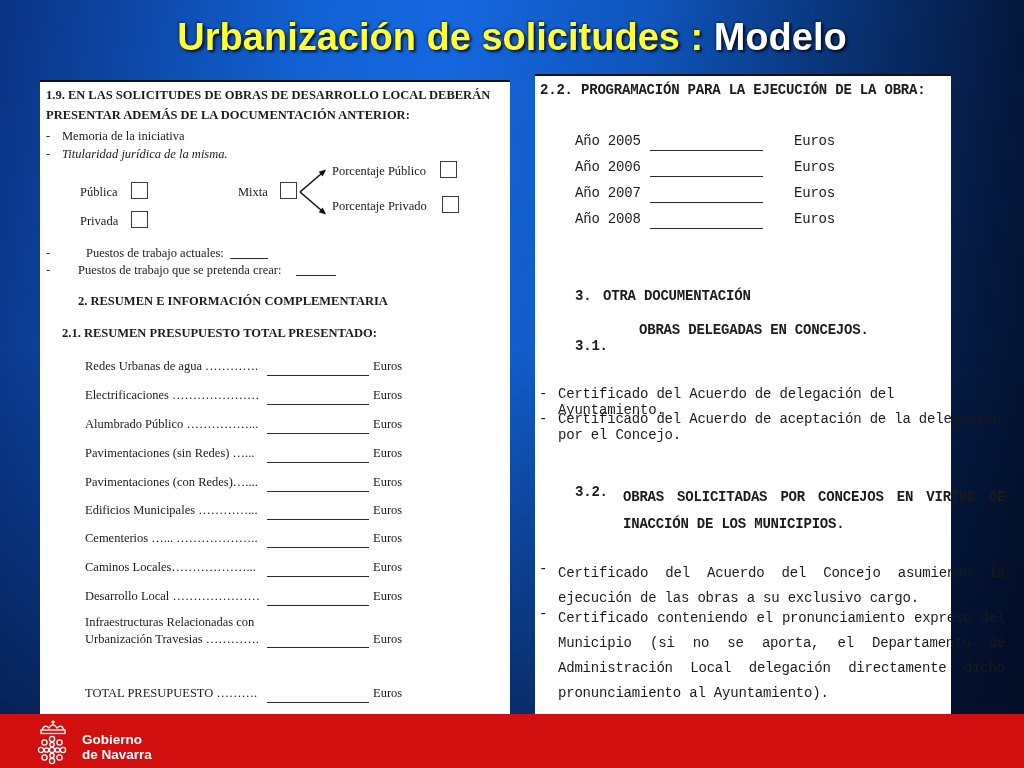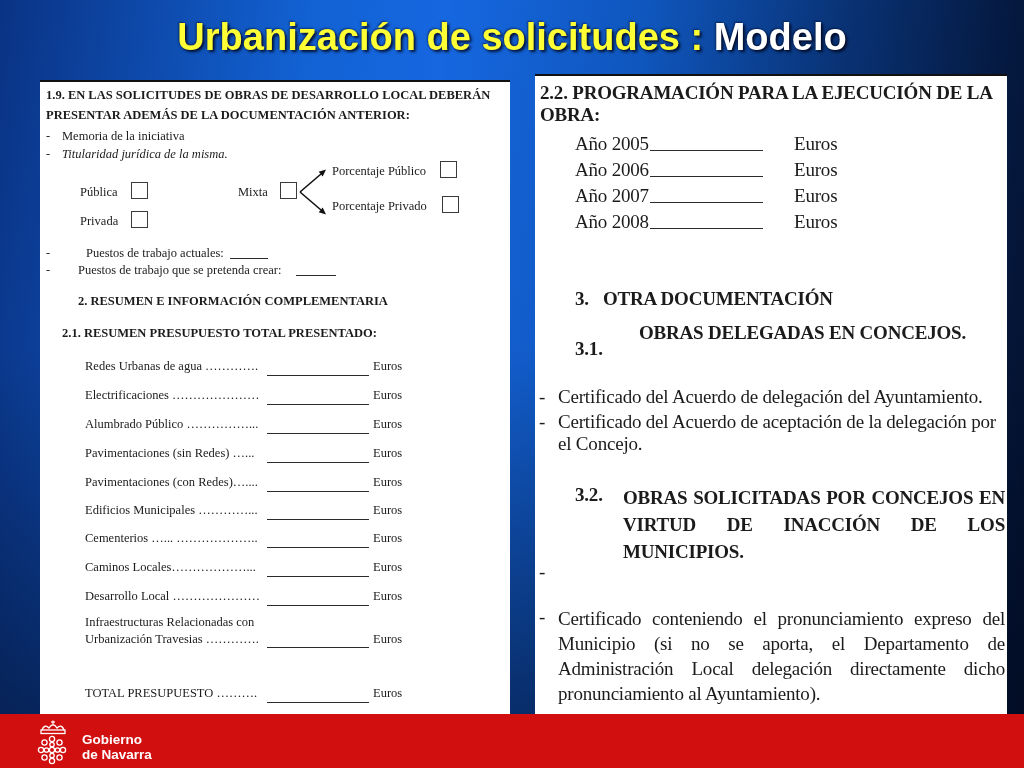--- a/index.html
+++ b/index.html
@@ -8,21 +8,21 @@
       background:
         linear-gradient(to bottom, rgba(2,10,34,0) 45%, rgba(2,10,34,0.55) 92%),
         linear-gradient(97deg, #0a3384 0%, #1262d4 28%, #1667e0 40%, #0f56bd 58%, #093274 76%, #051a42 90%, #030f28 100%);}
   .title{position:absolute;top:16px;left:0;width:1024px;text-align:center;
          font-weight:bold;font-size:38px;letter-spacing:0;color:#ffffff;
          text-shadow:2px 2px 3px rgba(0,0,20,.85), -1px -1px 2px rgba(0,0,20,.45);
          font-family:"Liberation Sans",sans-serif;white-space:nowrap;}
   .title .hl{color:#ffff35;}
   .panel{position:absolute;background:#ffffff;border-top:2px solid #111;color:#1b1b1b;}
   .panel-left{left:40px;top:80px;width:470px;height:634px;font-family:"Liberation Serif",serif;font-size:12.5px;}
-  .panel-right{left:535px;top:74px;width:472px;height:640px;font-family:Liberation Serif, serif;font-size:19px;letter-spacing:-0.2px;}
+  .panel-right{left:535px;top:74px;width:416px;height:640px;font-family:Liberation Mono, monospace;font-size:14px;letter-spacing:-0.2px;}
   .abs{position:absolute;}
   .b{font-weight:bold;}
   .cb{position:absolute;width:15px;height:15px;border:1.6px solid #3a3a3a;background:#fff;}
   .ln{position:absolute;border-bottom:1.4px solid #2b2b2b;height:1px;}
   .dash{position:absolute;}
   .just{text-align:justify;}
   .footer{position:absolute;left:0;top:714px;width:1024px;height:54px;background:#d20f0f;}
   .org{position:absolute;left:82px;top:18px;color:#ffffff;font-weight:bold;
        font-size:13.5px;line-height:15px;font-family:"Liberation Sans",sans-serif;}
   .crown-svg{position:absolute;left:36px;top:6px;}
@@ -170,20 +170,21 @@
   <div class="abs" style="left:23px;top:310px;width:446px;">Certificado del Acuerdo de delegación del Ayuntamiento.</div>
   <div class="dash" style="left:4px;top:335px;">-</div>
   <div class="abs" style="left:23px;top:335px;width:446px;">Certificado del Acuerdo de aceptación de la delegación por el Concejo.</div>
 
   <div>
     <div class="abs b" style="left:40px;top:408px;">3.2.</div>
     <div class="abs b just" style="left:88px;top:408px;width:382px;line-height:27px;">OBRAS SOLICITADAS POR CONCEJOS EN VIRTUD DE INACCIÓN DE LOS MUNICIPIOS.</div>
   </div>
 
   <div class="dash" style="left:4px;top:485px;">-</div>
+  <div class="abs just" style="left:23px;top:485px;width:447px;line-height:25px;">Certificado del Acuerdo del Concejo asumiendo la ejecución de las obras a su exclusivo cargo.</div>
   <div class="dash" style="left:4px;top:530px;">-</div>
   <div class="abs just" style="left:23px;top:530px;width:447px;line-height:25px;">Certificado conteniendo el pronunciamiento expreso del Municipio (si no se aporta, el Departamento de Administración Local delegación directamente dicho pronunciamiento al Ayuntamiento).</div>
 </div>
 
 <div class="footer">
   <svg class="crown-svg" width="34" height="15" viewBox="0 0 34 15">
     <line x1="17" y1="0.5" x2="17" y2="4" stroke="#fff" stroke-width="1.2"></line>
     <line x1="15" y1="2" x2="19" y2="2" stroke="#fff" stroke-width="1.2"></line>
     <path d="M6 10 Q8.5 3.5 13 8 Q17 1.5 21 8 Q25.5 3.5 28 10" fill="none" stroke="#fff" stroke-width="1.4"></path>
     <rect x="5" y="10" width="24" height="3.5" fill="none" stroke="#fff" stroke-width="1.3"></rect>

